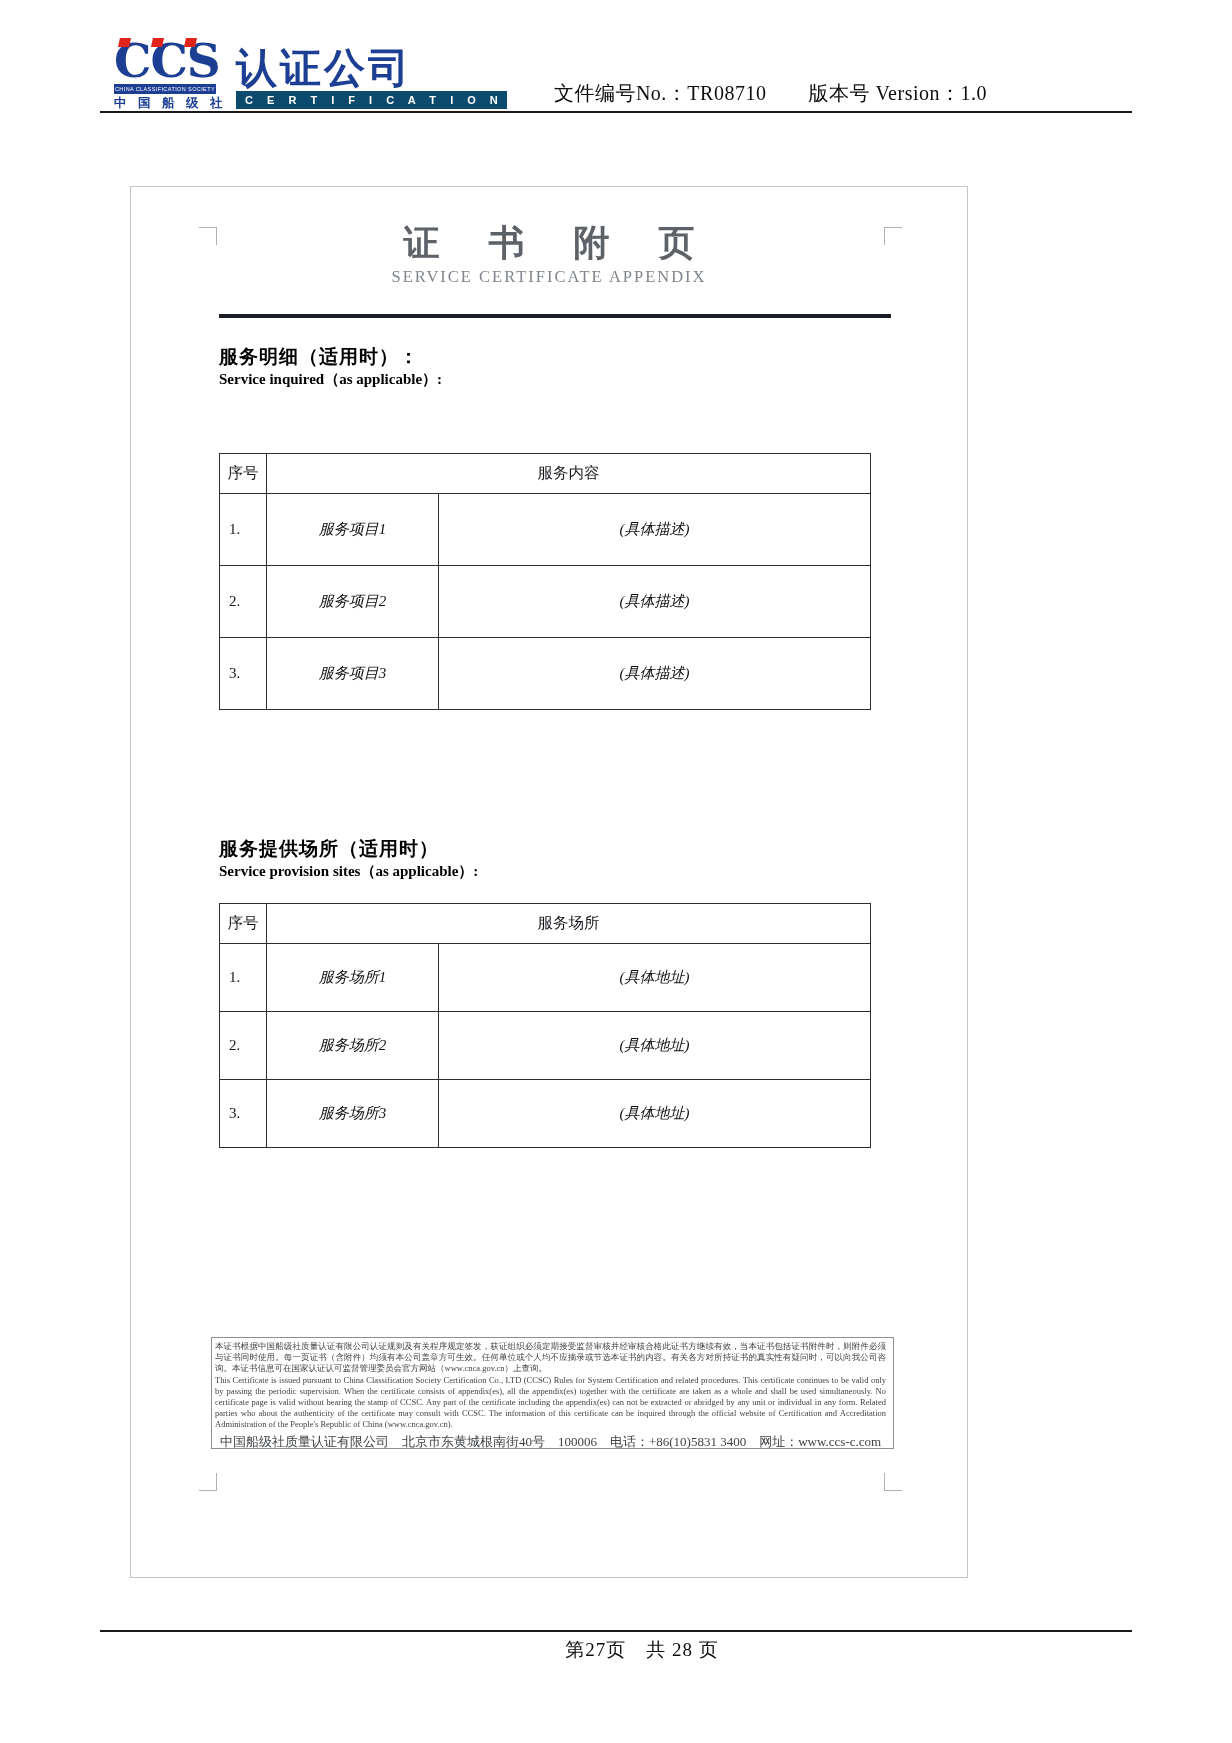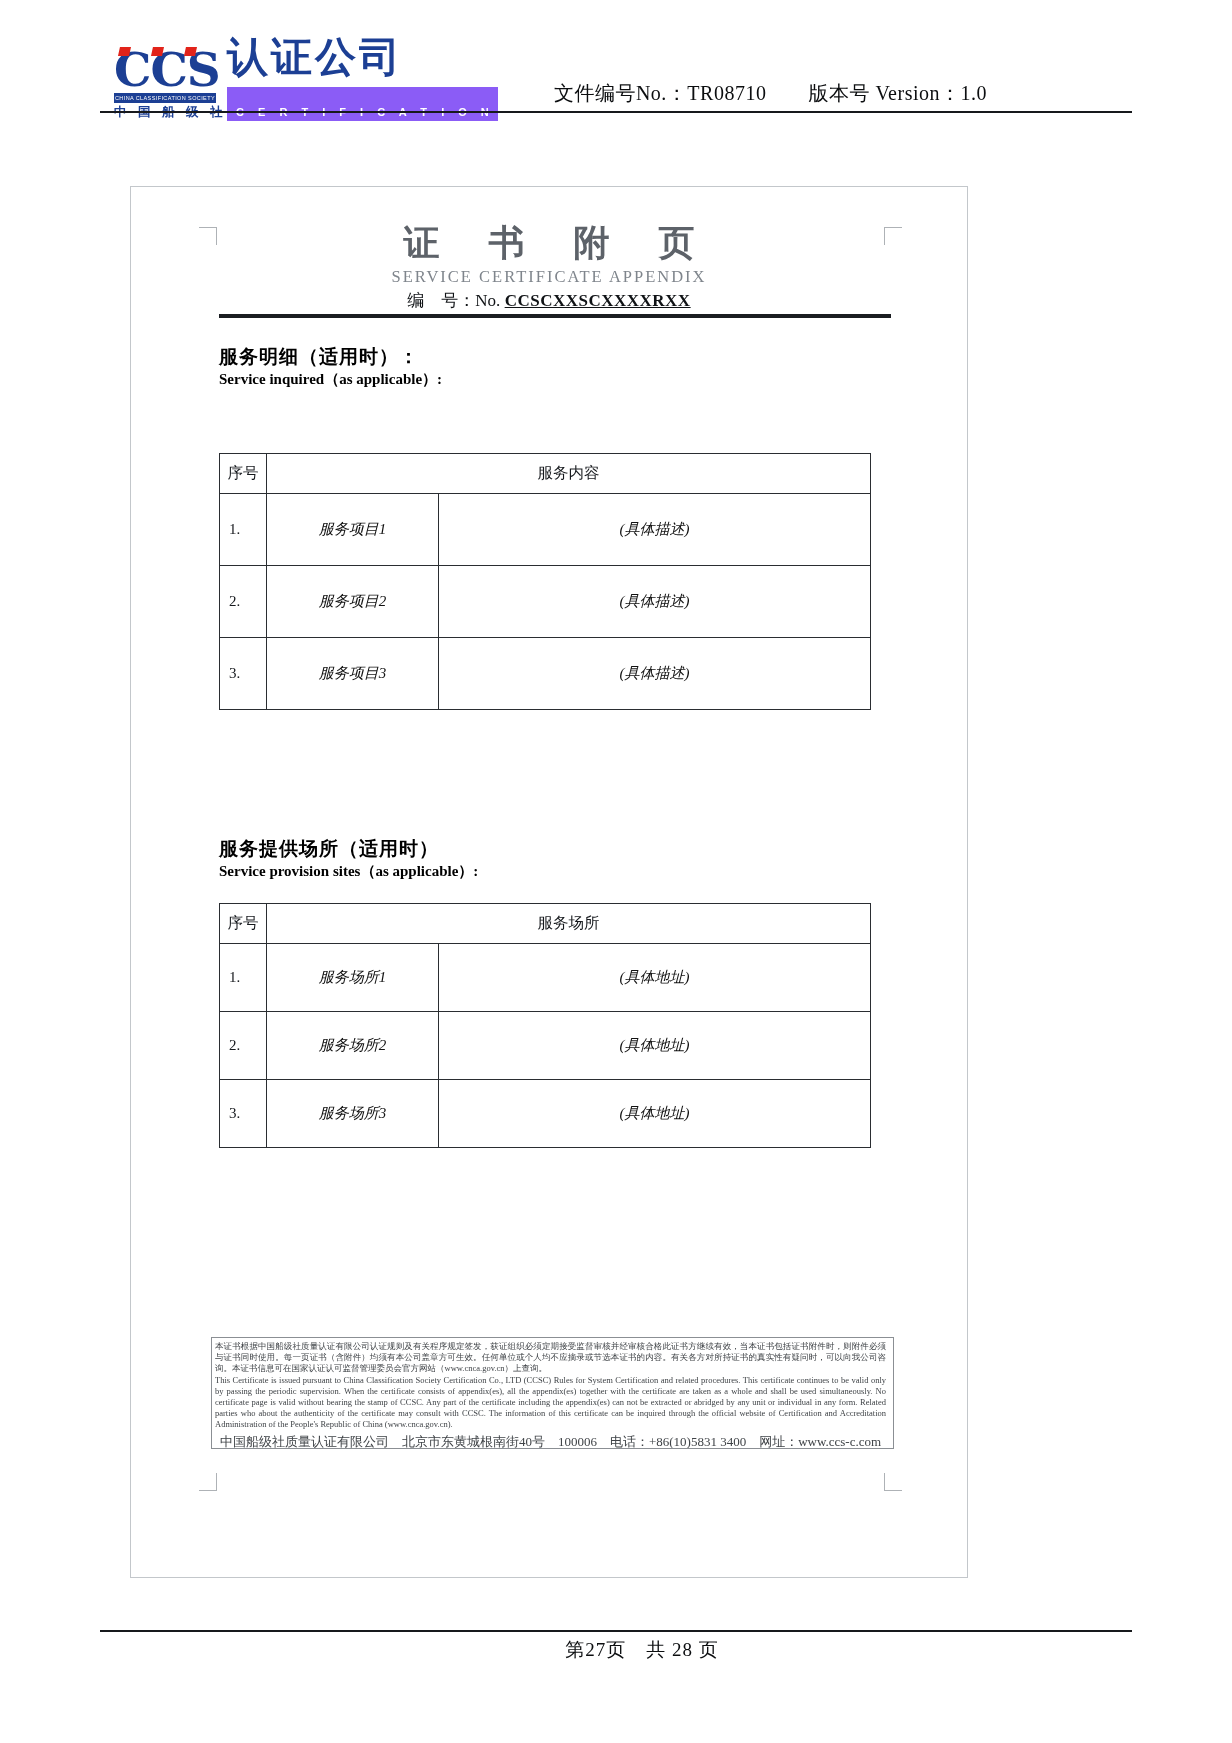--- a/index.html
+++ b/index.html
@@ -6,21 +6,21 @@
   html,body { background:#ffffff; }
   body {
     position:relative;
     width:1232px; height:1743px;
     font-family:"Liberation Serif", serif;
     color:#15181c;
     overflow:hidden;
   }
 
   
-  .logo { position:absolute; left:114px; top:32px; display:flex; gap:11px; align-items:flex-end; }
+  .logo { position:absolute; left:114px; top:40px; display:flex; gap:20px; align-items:center; }
   .logo-left { width:102px; }
   .ccs-text {
     position:relative;
     font-family:"DejaVu Serif", serif;
     font-weight:bold; font-size:47px; line-height:42px;
     color:#1c3f94; letter-spacing:-1px; text-align:center;
   }
   .red-acc { position:absolute; width:13px; height:9px; background:#e2231a;
     clip-path:polygon(15% 0,100% 0,85% 100%,0 100%); top:-2px; }
   .red-acc.a1{ left:4px; } .red-acc.a2{ left:37px; } .red-acc.a3{ left:70px; }
@@ -34,22 +34,22 @@
     margin-top:1px; color:#1c3f94; font-weight:bold; font-size:12.5px;
     letter-spacing:4px; text-align:center; white-space:nowrap;
     font-family:"Liberation Sans", sans-serif;
   }
   .logo-right { margin-top:5px; }
   .brand-cn {
     color:#1c3f94; font-weight:bold; font-size:41px; line-height:40px;
     letter-spacing:3px; font-family:"Liberation Sans", sans-serif; white-space:nowrap;
   }
   .brand-en {
-    margin-top:10px; background:#8b5cf6; color:#ffffff; font-weight:bold;
-    font-size:11px; letter-spacing:5.5px; text-align:center; padding:19px 4px 3px 9px;
+    margin-top:3px; background:#0c4a6e; color:#ffffff; font-weight:bold;
+    font-size:11px; letter-spacing:5.5px; text-align:center; padding:3px 4px 3px 9px;
     font-family:"Liberation Sans", sans-serif; white-space:nowrap;
   }
   .doc-line {
     position:absolute; top:80px; left:0; width:987px; text-align:right;
     font-size:20px; letter-spacing:.5px; white-space:nowrap; color:#0c0e10;
   }
   .doc-line .gap { display:inline-block; width:42px; }
   .header-rule { position:absolute; left:100px; top:111px; width:1032px; height:2px; background:#17191c; }
 
   
@@ -144,23 +144,20 @@
 <div class="header-rule"></div>
 
 <div class="page">
   <div class="mark mark-tl"></div>
   <div class="mark mark-tr"></div>
   <div class="mark mark-bl"></div>
   <div class="mark mark-br"></div>
 
   <div class="title-cn">证 书 附 页</div>
   <div class="title-en">SERVICE CERTIFICATE APPENDIX</div>
-  <div class="cert-no">
-    <span>编　号：</span><span>No. </span><span class="num">CCSCXXSCXXXXRXX</span>
-  </div>
   <div class="double-rule"></div>
 
   <div class="sec-head-cn s1-cn">服务明细（适用时）：</div>
   <div class="sec-head-en s1-en">Service inquired（as applicable）:</div>
 
   <table class="svc t1">
     <colgroup>
         <col class="c-no">
         <col class="c-item">
         <col class="c-desc">

